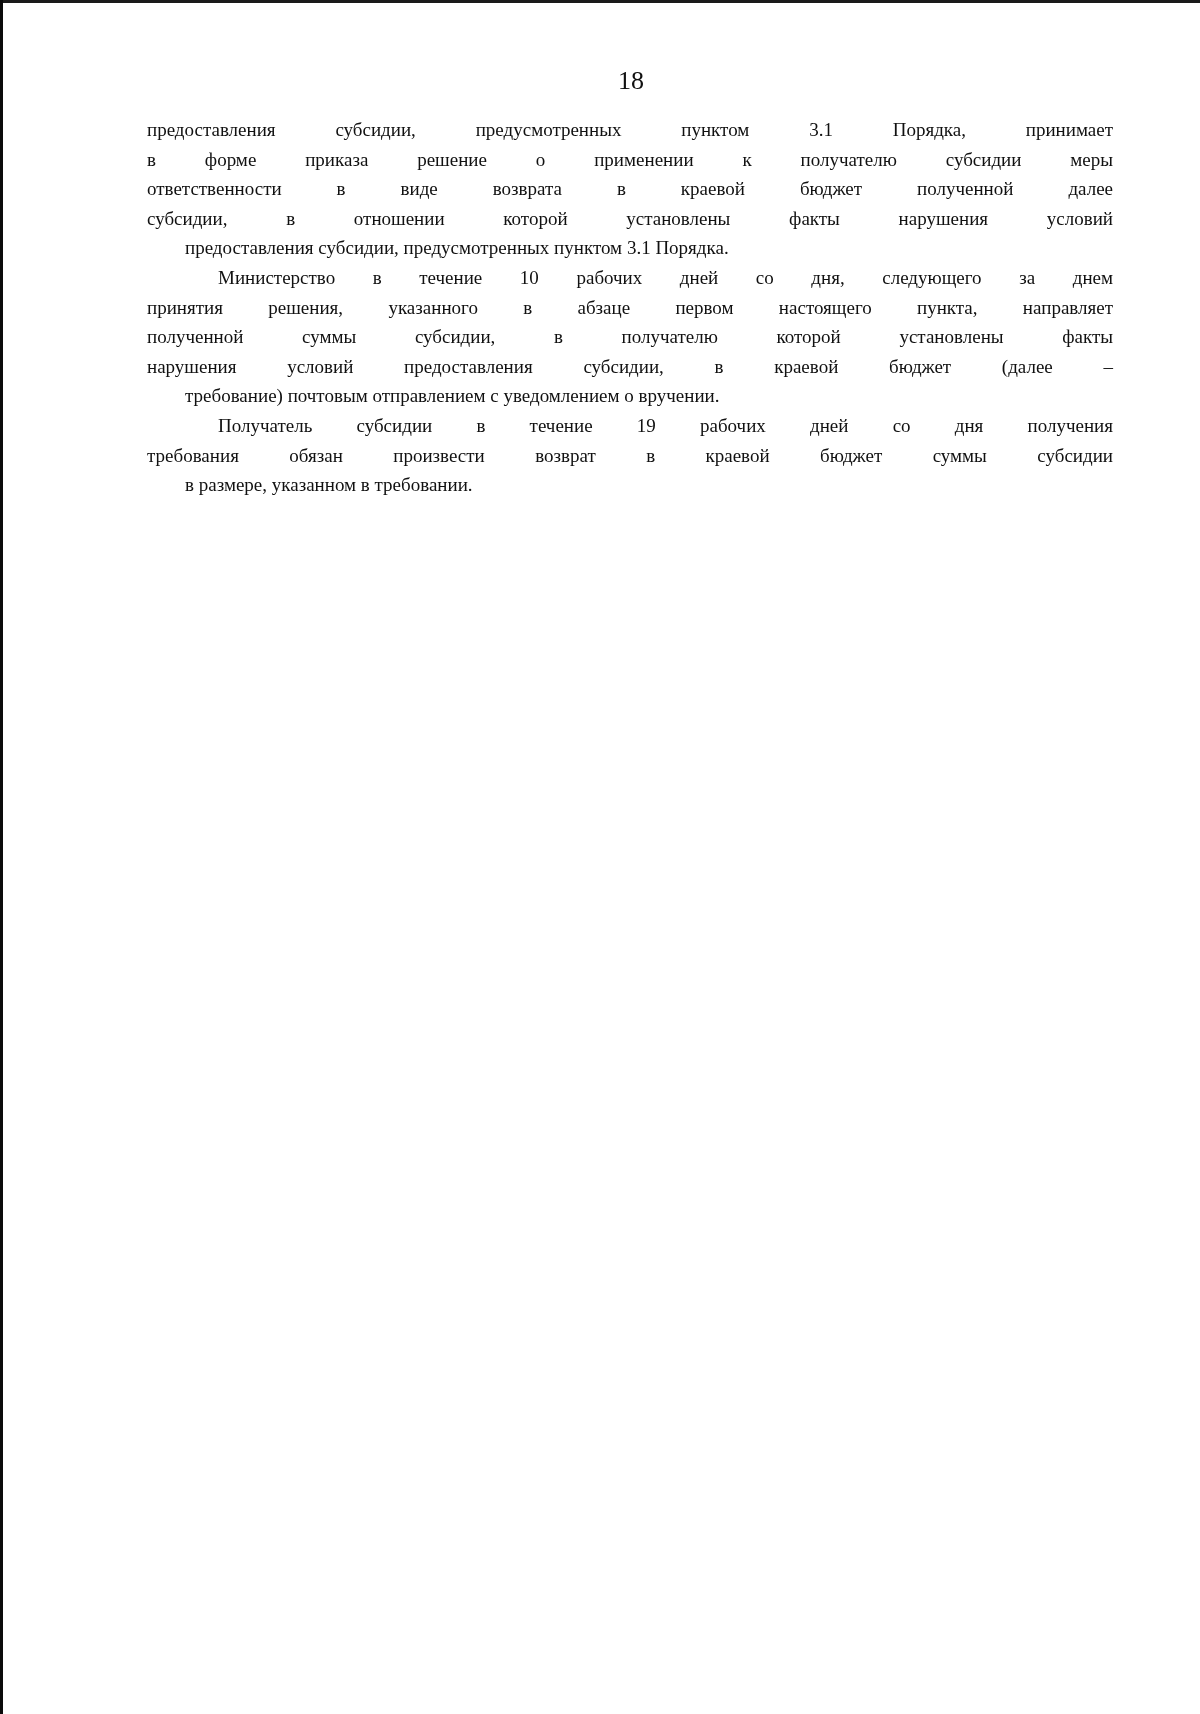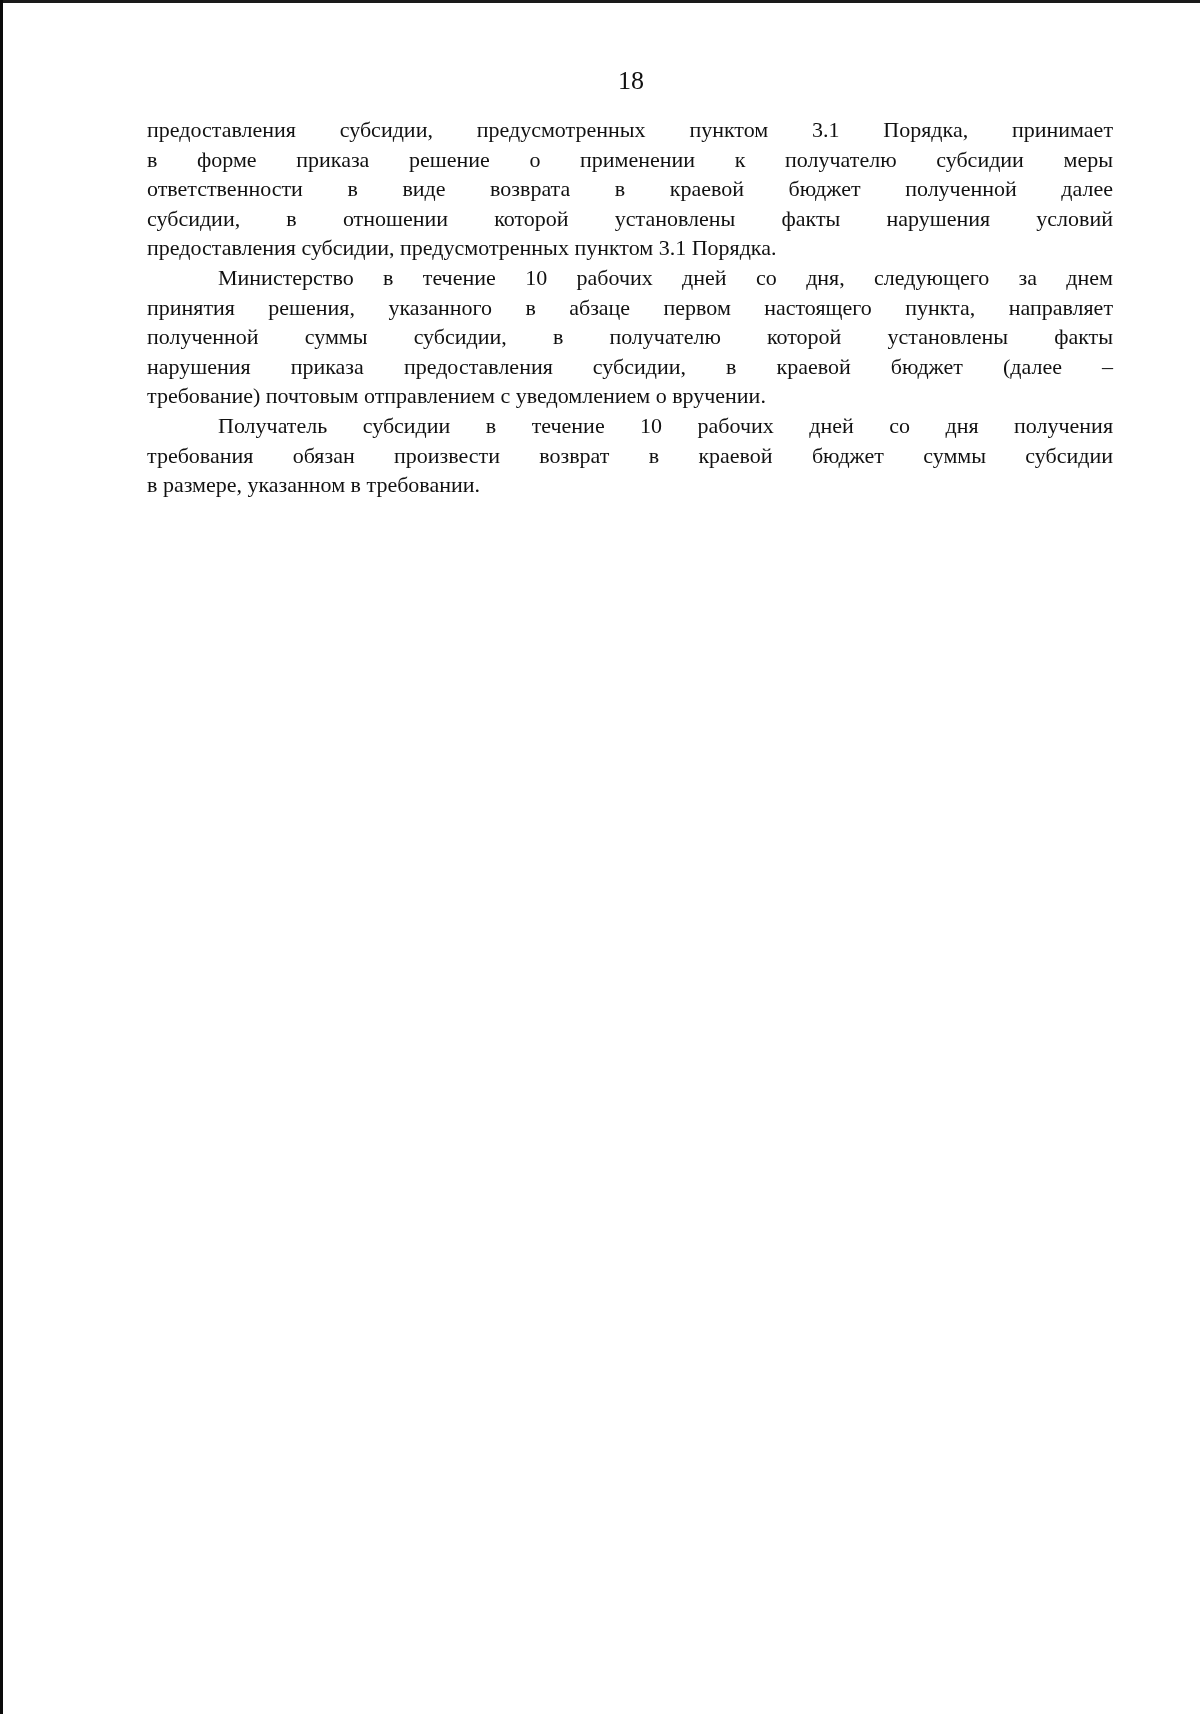--- a/index.html
+++ b/index.html
@@ -34,37 +34,38 @@
       width: 1262px;
       text-align: center;
       font-size: 26px;
       line-height: 30px;
     }
     .body-text {
       position: absolute;
       left: 147px;
       top: 115px;
       width: 966px;
-      font-size: 22px;
+      font-size: 19px;
       line-height: 29.6px;
     }
     .para {
       margin: 0;
       text-align: justify;
     }
     .line {
       display: block;
       text-align: justify;
       text-align-last: justify;
       white-space: nowrap;
       height: 29.6px;
       overflow: visible;
     }
     .line.last {
       text-align-last: left;
+      margin-left: 38px;
     }
     .line.indent {
       padding-left: 71px;
     }
   </style>
 </head>
 <body>
 
 <div class="scan-border-top"></div>
 <div class="scan-border-left"></div>
@@ -78,23 +79,23 @@
     <span class="line">в форме приказа решение о применении к получателю субсидии меры</span>
     <span class="line">ответственности в виде возврата в краевой бюджет полученной далее</span>
     <span class="line">субсидии, в отношении которой установлены факты нарушения условий</span>
     <span class="line last">предоставления субсидии, предусмотренных пунктом 3.1 Порядка.</span>
   </div>
 
   <div class="para">
     <span class="line indent">Министерство в течение 10 рабочих дней со дня, следующего за днем</span>
     <span class="line">принятия решения, указанного в абзаце первом настоящего пункта, направляет</span>
     <span class="line">полученной суммы субсидии, в получателю которой установлены факты</span>
-    <span class="line">нарушения приказа предоставления субсидии, в краевой бюджет (далее –</span>
+    <span class="line">нарушения условий предоставления субсидии, в краевой бюджет (далее –</span>
     <span class="line last">требование) почтовым отправлением с уведомлением о вручении.</span>
   </div>
 
   <div class="para">
-    <span class="line indent">Получатель субсидии в течение 10 рабочих дней со дня получения</span>
+    <span class="line indent">Получатель субсидии в течение 19 рабочих дней со дня получения</span>
     <span class="line">требования обязан произвести возврат в краевой бюджет суммы субсидии</span>
     <span class="line last">в размере, указанном в требовании.</span>
   </div>
 
 </div>
 
 </body></html>

